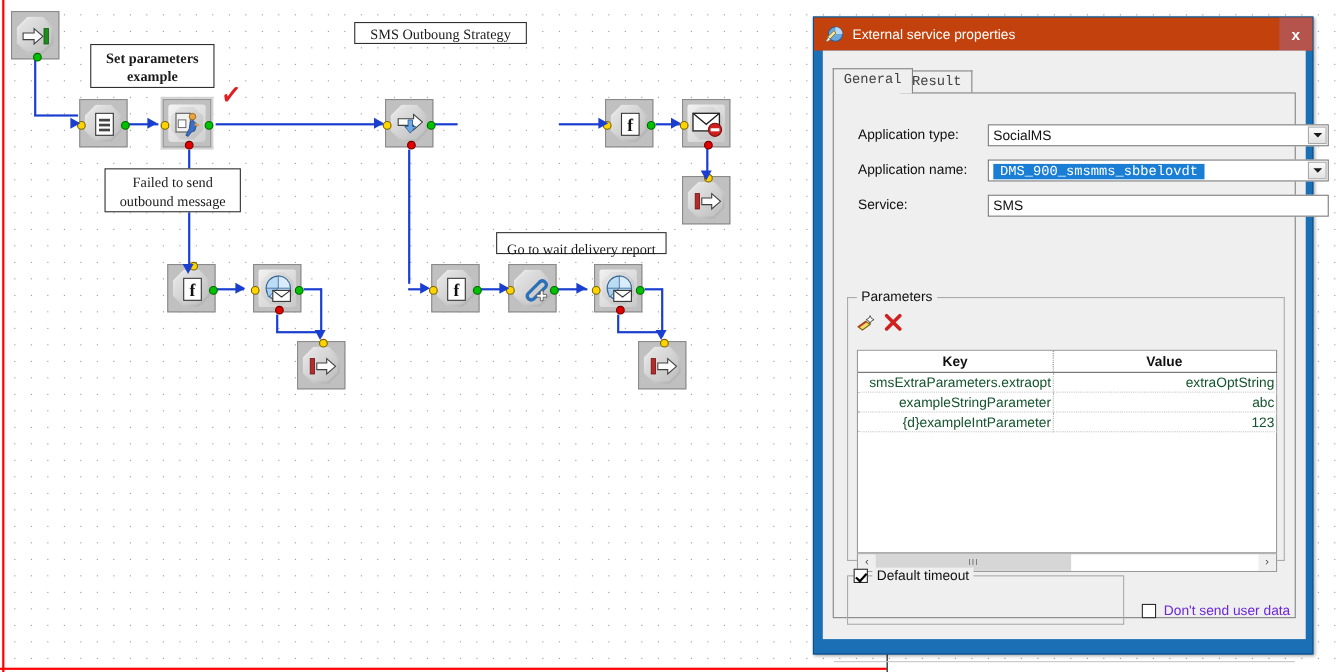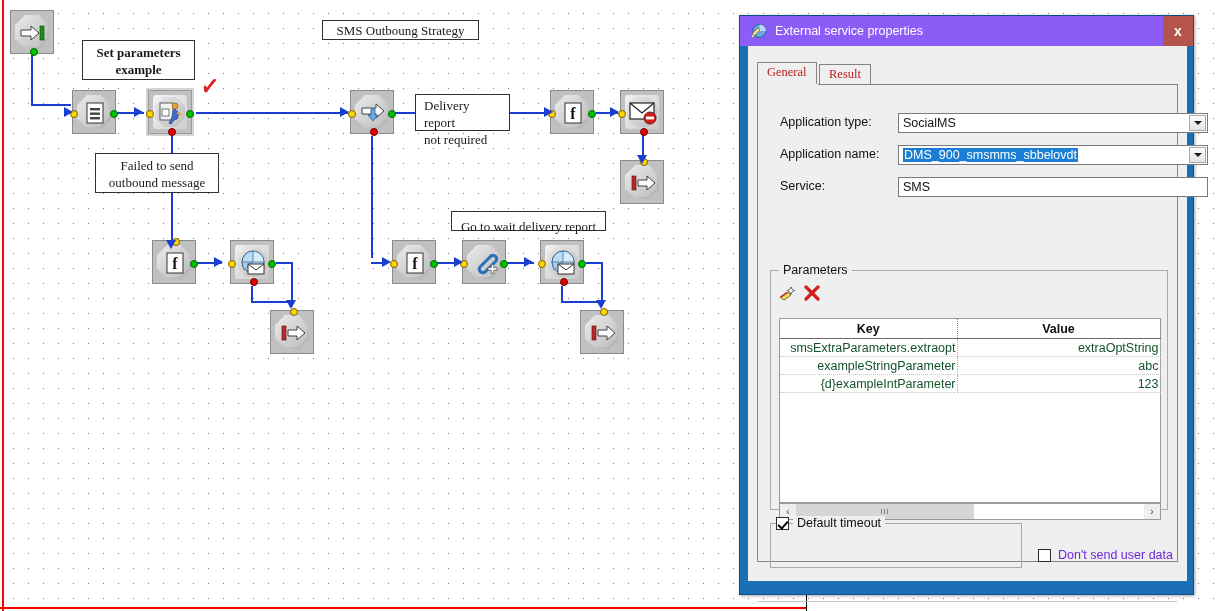--- a/index.html
+++ b/index.html
@@ -92,44 +92,44 @@
   #dialog {
     position: absolute;
     left: 739px; top: 15px; width: 455px; height: 580px;
     background: #1b6fb5;
     border: 1px solid #0d4f86;
     box-sizing: border-box;
     box-shadow: 1px 1px 3px rgba(0,0,0,.35);
   }
   #titlebar {
     position: absolute; left: 0; top: 0; width: 100%; height: 30px;
-    background: #8b5cf6;
+    background: #c2410c;
     display: flex; align-items: center;
   }
   #title-icon { width: 17px; height: 17px; margin-left: 10px; margin-right: 8px; position: relative; flex: none;}
   #title-text { color: #ffffff; font-size: 12.5px; font-family: "Liberation Sans", sans-serif; }
   #close-btn {
     position: absolute; right: 0px; top: 0px; width: 30px; height: 30px;
     background: #b5544c; color: #ffffff;
     display: flex; align-items: center; justify-content: center;
     font-size: 14px; font-weight: bold; cursor: pointer;
     font-family: "Liberation Sans", sans-serif;
   }
   #dlg-body {
     position: absolute; left: 8px; top: 30px; width: 439px; height: 535px;
     background: #efefef;
     box-sizing: border-box;
   }
   
   #tabstrip { position: absolute; left: 9px; top: 16px; width: 421px; height: 22px; }
   .tab {
     position: absolute; top: 0; height: 22px;
-    font-size: 12.5px; color: #b91c1c;
+    font-size: 12.5px; color: #404040;
     padding: 2px 9px 0 9px; box-sizing: border-box;
-    font-family: Liberation Serif, serif;
+    font-family: Liberation Mono, monospace;
     cursor: default;
   }
   .tab.active {
     background: #efefef;
     border-left: 1px solid #848484; border-top: 1px solid #848484; border-right: 1px solid #848484;
     z-index: 3; height: 23px;
   }
   .tab.inactive {
     background: #efefef; top: 2px; height: 21px;
     border-left: 1px solid #848484; border-top: 1px solid #848484; border-right: 1px solid #848484;
@@ -154,21 +154,21 @@
   .combo-arrow {
     position: absolute; right: 1px; top: 1px; width: 17px; height: 16px;
     background: linear-gradient(#fbfbfb,#e2e2e2);
     border: 1px solid #a9a9a9; box-sizing: border-box;
     display: flex; align-items: center; justify-content: center;
   }
   .combo-arrow i {
     width: 0; height: 0; border-left: 4px solid transparent; border-right: 4px solid transparent;
     border-top: 4px solid #1a1a1a; display: block;
   }
-  .sel-text { background: #1a7fd4; color: #ffffff; padding: 0 1px; }
+  .sel-text { background: #1a7fd4; color: #ffffff; padding: 0 6px; font-family: Liberation Mono, monospace; }
 
   
   .group {
     position: absolute; border: 1px solid #aaaaaa;
     box-sizing: border-box;
   }
   .group > .g-title {
     position: absolute; top: -8px; left: 8px; background: #efefef;
     padding: 0 4px; font-size: 12.5px; color: #101010;
   }
@@ -271,22 +271,20 @@
     <div class="arrow down" style="left:596px; top:300px;"></div>
 
     <div class="note" style="left:322px; top:20px; width:157px; height:20px; padding-top:1px;">SMS Outboung Strategy</div>
 
     <div class="note" style="left:82px; top:40px; width:113px; height:40px; padding-top:3px;font-weight:bold;">Set parameters
 example</div>
 
     <div class="note" style="left:95px; top:153px; width:124px; height:40px; padding-top:3px;">Failed to send
 outbound message</div>
 
-    <div class="note" style="left:415px; top:94px; width:95px; height:37px; padding-top:2px; text-align:left;">Delivery report
-not required</div>
 
     <div class="note" style="left:451px; top:211px; width:155px; height:20px; padding-top:6px;">Go to wait delivery report</div>
 
     <div class="redcheck" style="left:199px; top:74px;">✓</div>
 
     <div class="node" style="left:10px; top:10px;">
       <div class="octagon"></div>
       <div class="glyph">
         <svg width="26" height="18" viewBox="0 0 26 18">
           <path d="M1 6 h10 V2 l8 7 -8 7 V12 H1 Z" fill="#fdfdfd" stroke="#404040" stroke-width="1"></path>

